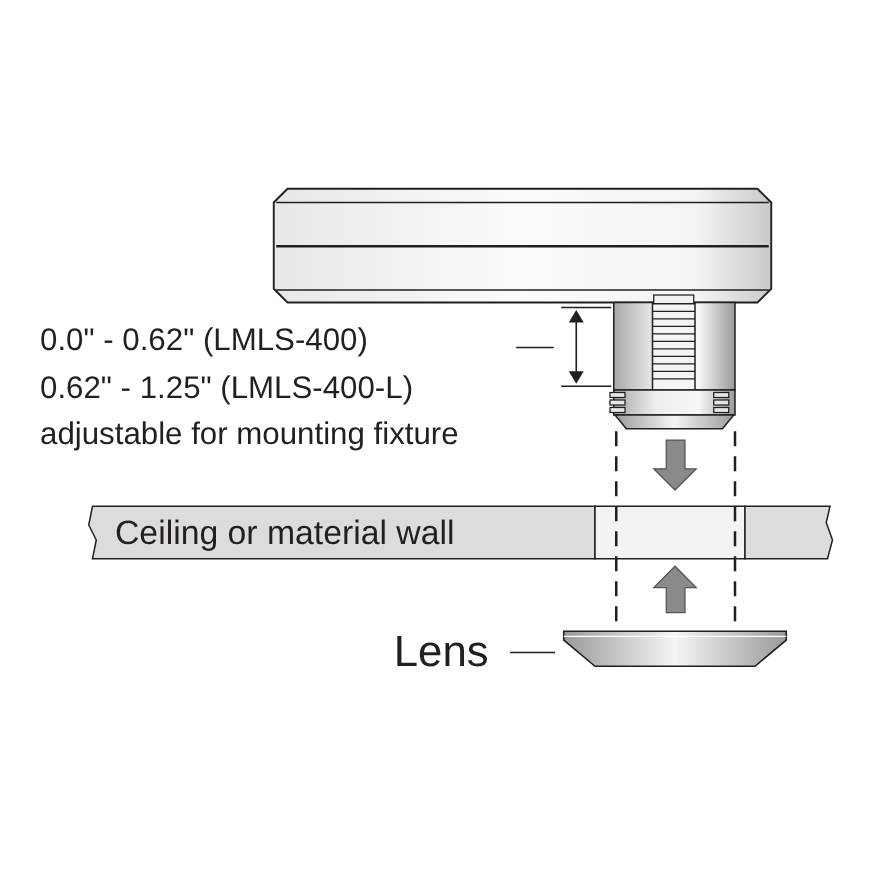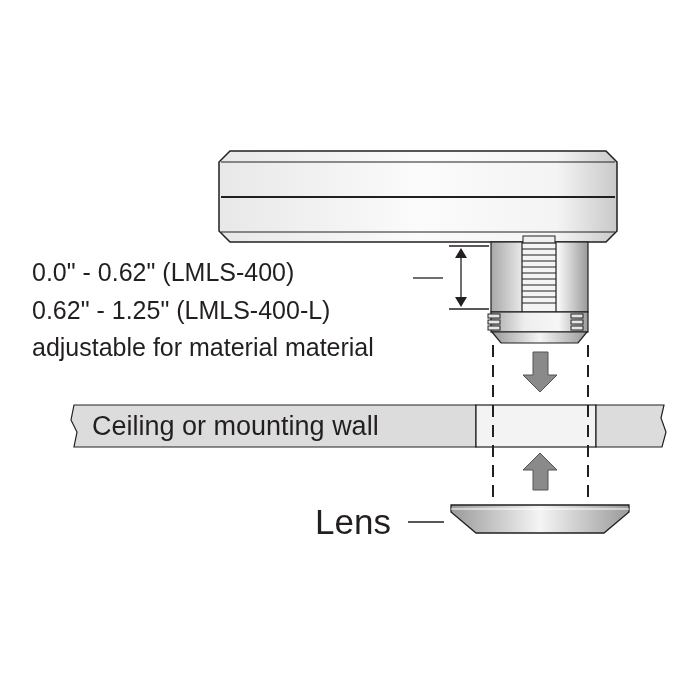--- a/index.html
+++ b/index.html
@@ -91,15 +91,15 @@
 
   <g>
     <path d="M451,505 L629,505 L629,512 L604,533 L476,533 L451,512 Z" fill="url(#lensGrad)" stroke="#231f20" stroke-width="1.3"></path>
     <line x1="451" y1="509" x2="629" y2="509" stroke="#ffffff" stroke-width="1"></line>
     <line x1="408" y1="522" x2="444" y2="522" stroke="#231f20" stroke-width="1.3"></line>
   </g>
 </svg>
 
 <div class="lbl" style="left:32px; top:258px;">0.0" - 0.62" (LMLS-400)</div>
 <div class="lbl" style="left:32px; top:296px;">0.62" - 1.25" (LMLS-400-L)</div>
-<div class="lbl" style="left:32px; top:333px;">adjustable for material material</div>
-<div class="lbl" style="left:92px; top:411px; font-size:27px; line-height:30px;">Ceiling or mounting wall</div>
+<div class="lbl" style="left:32px; top:333px;">adjustable for mounting fixture</div>
+<div class="lbl" style="left:92px; top:411px; font-size:27px; line-height:30px;">Ceiling or material wall</div>
 <div class="lbl" style="left:315px; top:507px; font-size:35px; line-height:30px;">Lens</div>
 
 </body></html>

